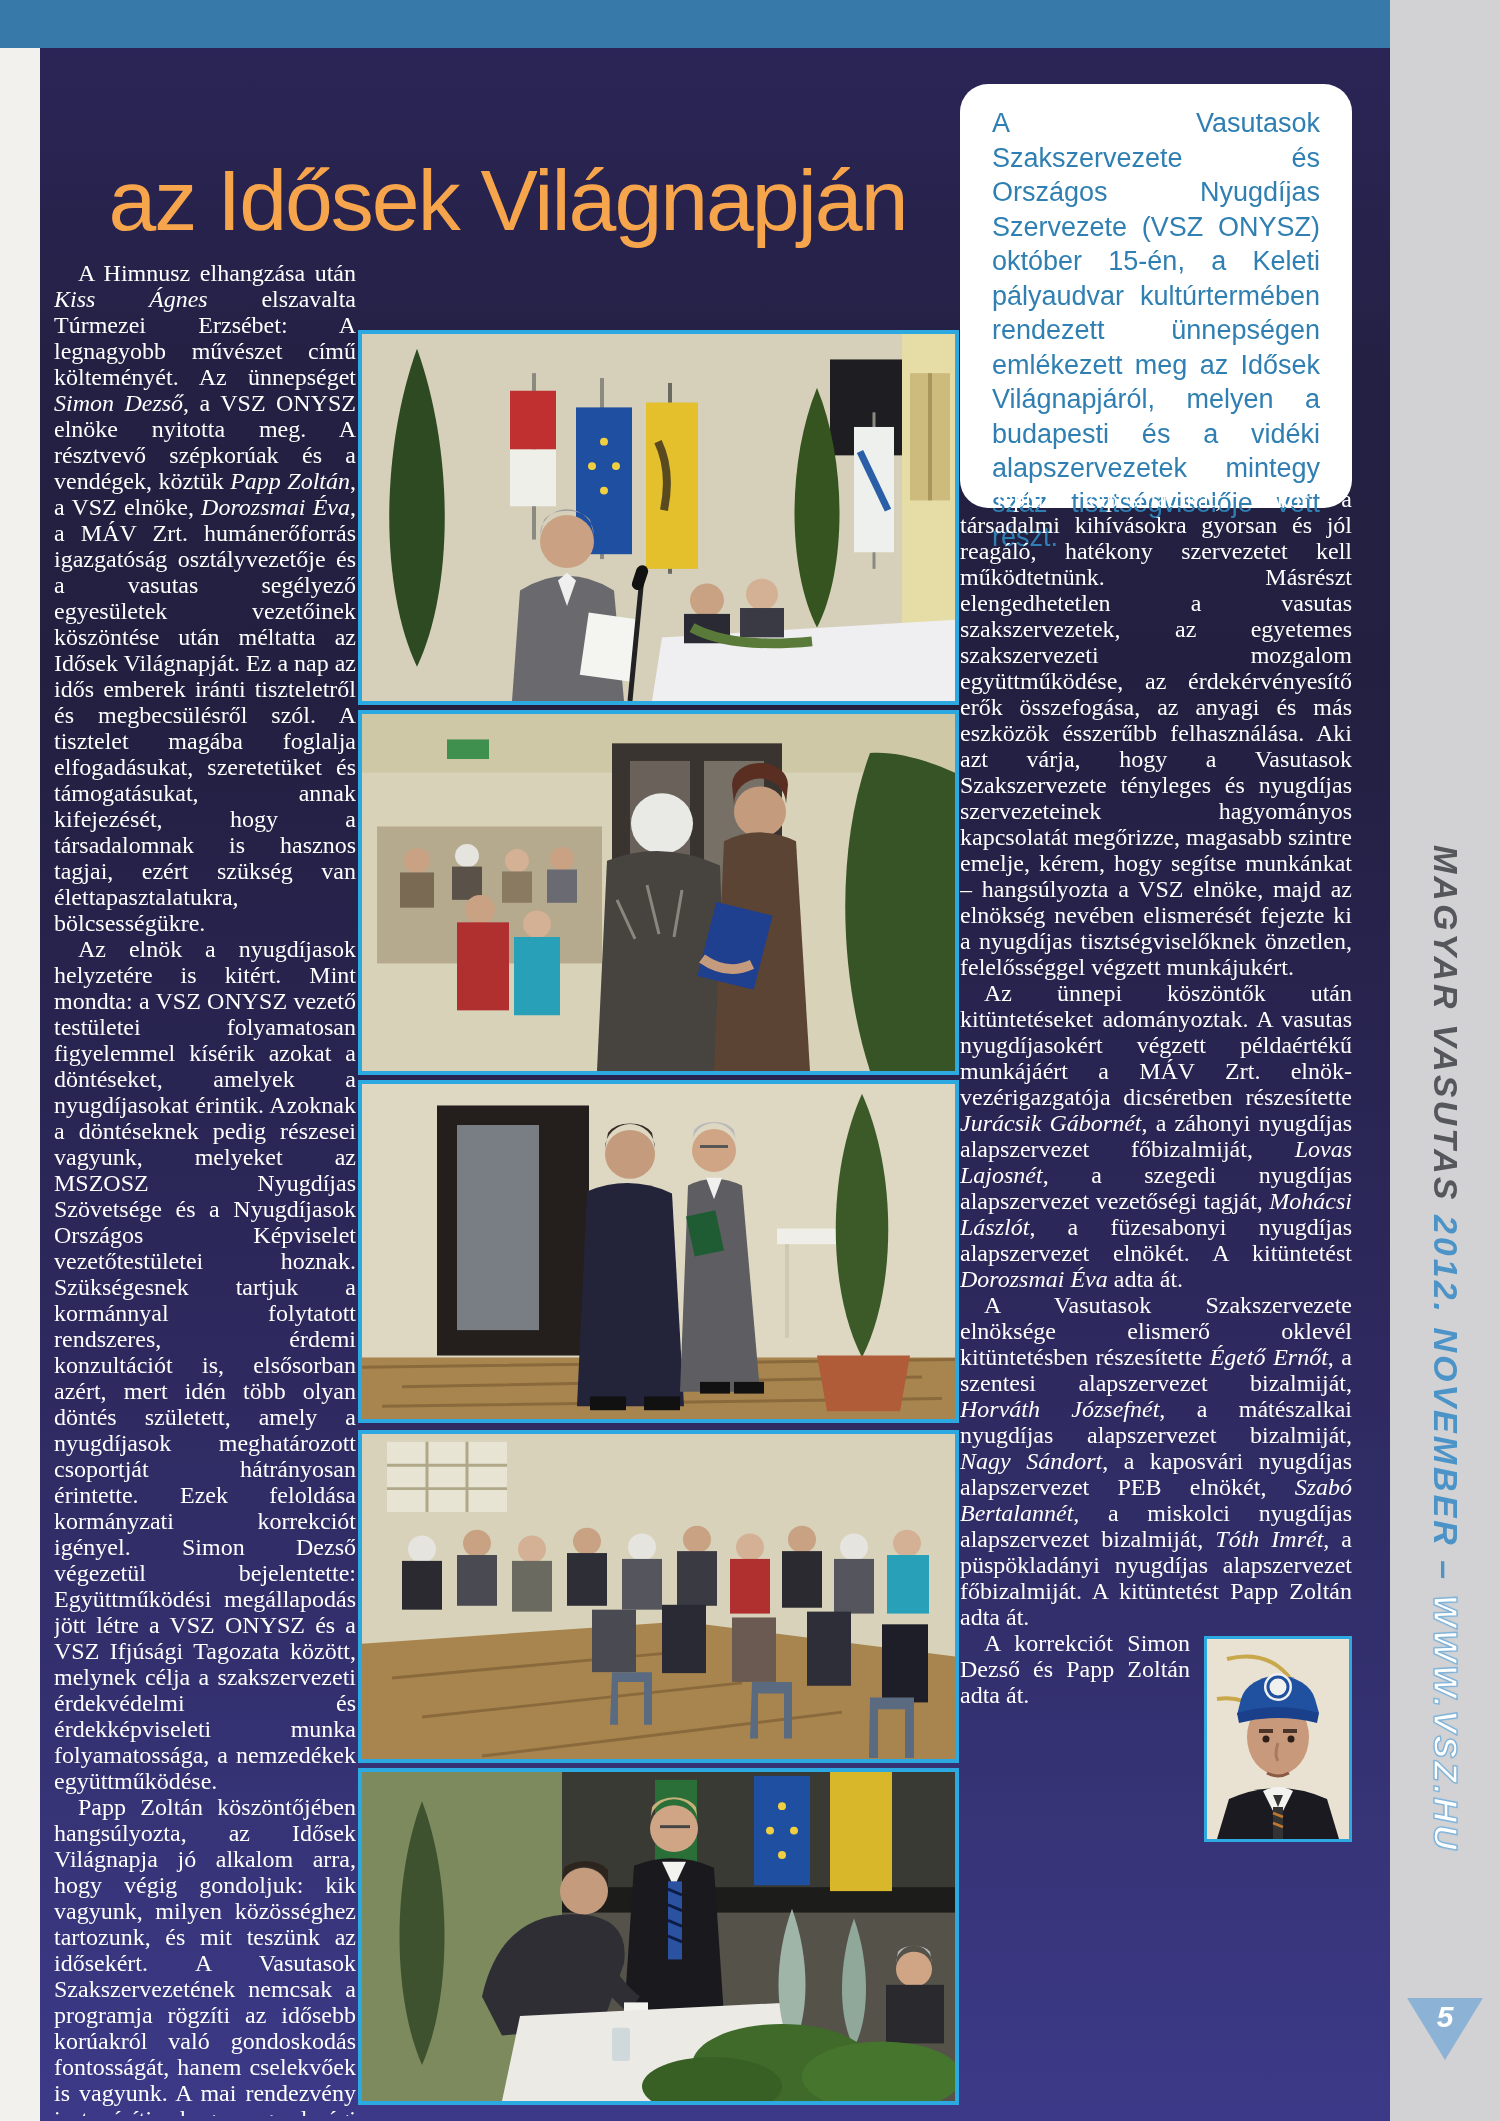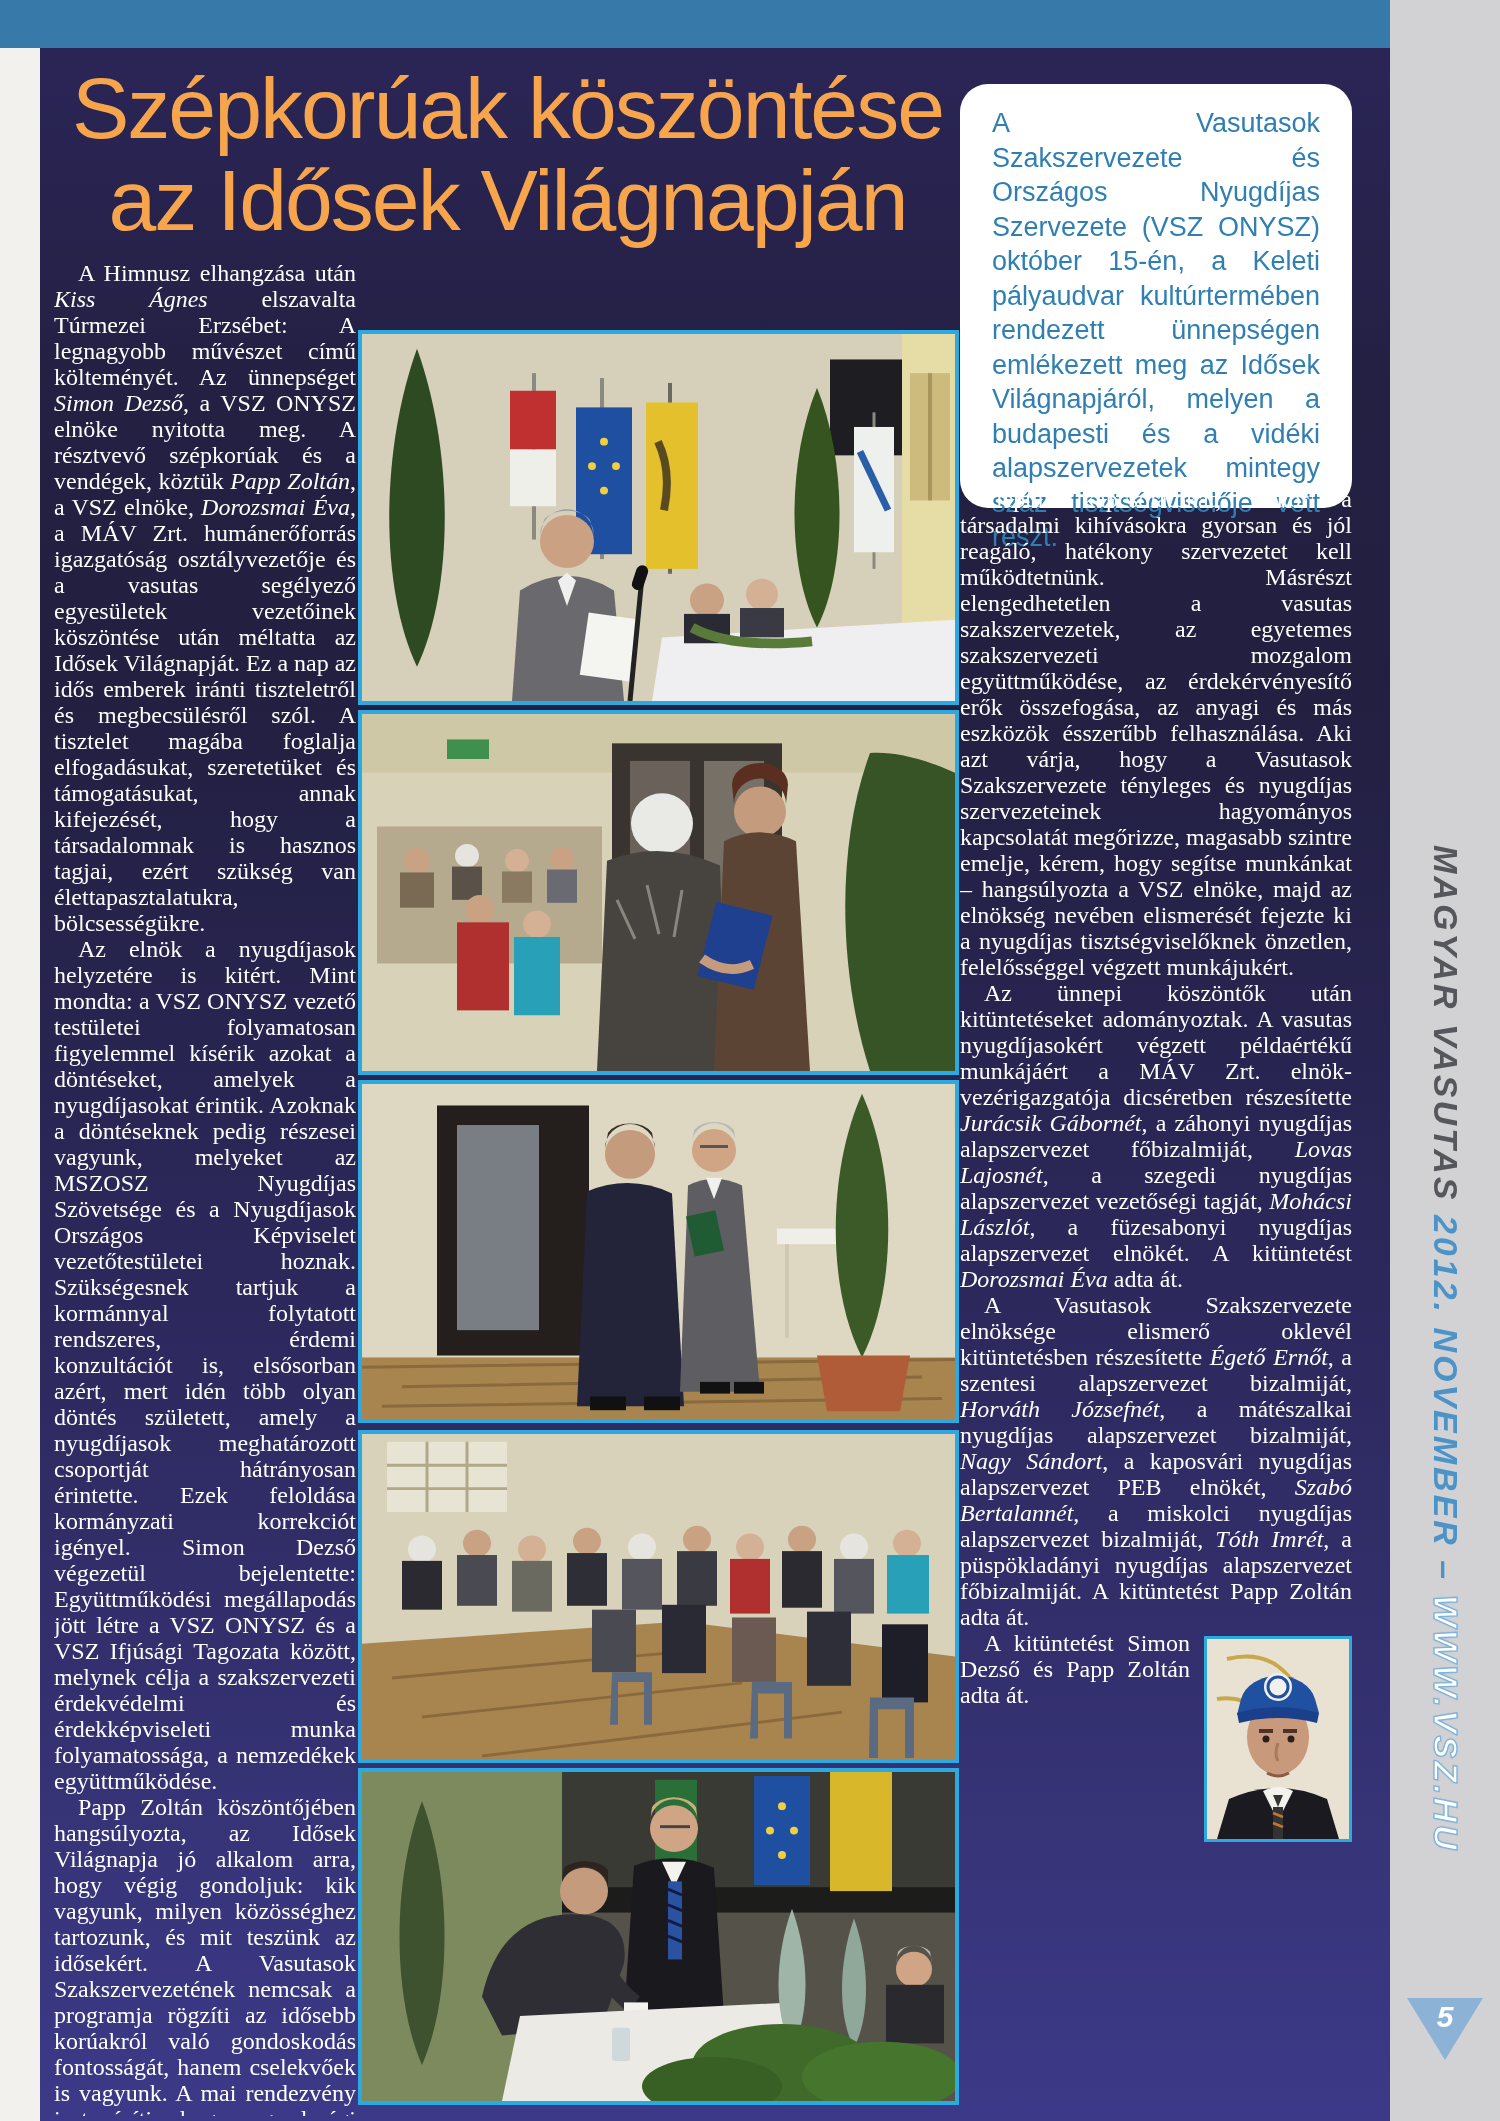--- a/index.html
+++ b/index.html
@@ -49,21 +49,21 @@
   .f5{top:1438px;height:337px;}
 </style>
 </head>
 <body>
 
 <div class="page">
   <div class="topbar"></div>
   <div class="left-strip"></div>
 
   <div class="content">
-    <h1 class="headline"><span>Szépkorúak köszöntése</span><br><span>az Idősek Világnapján</span></h1>
+    <h1 class="headline"><br><span>az Idősek Világnapján</span></h1>
 
     <aside class="callout">
       <p>A Vasutasok Szakszervezete és Országos Nyugdíjas Szervezete (VSZ ONYSZ) október 15-én, a Keleti pályaudvar kultúrtermében rendezett ünnepségen emlékezett meg az Idősek Világnapjáról, melyen a budapesti és a vidéki alapszervezetek mintegy száz tisztségviselője vett részt.</p>
     </aside>
 
     <div class="col left-col">
         <p><span>A Himnusz elhangzása után </span><em>Kiss Ágnes</em><span> elszavalta Túrmezei Erzsébet: A legnagyobb művészet című költeményét. Az ünnepséget </span><em>Simon Dezső</em><span>, a VSZ ONYSZ elnöke nyitotta meg. A résztvevő szépkorúak és a vendégek, köztük </span><em>Papp Zoltán</em><span>, a VSZ elnöke, </span><em>Dorozsmai Éva</em><span>, a MÁV Zrt. humánerőforrás igazgatóság osztályvezetője és a vasutas segélyező egyesületek vezetőinek köszöntése után méltatta az Idősek Világnapját. Ez a nap az idős emberek iránti tiszteletről és megbecsülésről szól. A tisztelet magába foglalja elfogadásukat, szeretetüket és támogatásukat, annak kifejezését, hogy a társadalomnak is hasznos tagjai, ezért szükség van élettapasztalatukra, bölcsességükre.</span></p>
         <p><span>Az elnök a nyugdíjasok helyzetére is kitért. Mint mondta: a VSZ ONYSZ vezető testületei folyamatosan figyelemmel kísérik azokat a döntéseket, amelyek a nyugdíjasokat érintik. Azoknak a döntéseknek pedig részesei vagyunk, melyeket az MSZOSZ Nyugdíjas Szövetsége és a Nyugdíjasok Országos Képviselet vezetőtestületei hoznak. Szükségesnek tartjuk a kormánnyal folytatott rendszeres, érdemi konzultációt is, elsősorban azért, mert idén több olyan döntés született, amely a nyugdíjasok meghatározott csoportját hátrányosan érintette. Ezek feloldása kormányzati korrekciót igényel. Simon Dezső végezetül bejelentette: Együttműködési megállapodás jött létre a VSZ ONYSZ és a VSZ Ifjúsági Tagozata között, melynek célja a szakszervezeti érdekvédelmi és érdekképviseleti munka folyamatossága, a nemzedékek együttműködése.</span></p>
         <p><span>Papp Zoltán köszöntőjében hangsúlyozta, az Idősek Világnapja jó alkalom arra, hogy végig gondoljuk: kik vagyunk, milyen közösséghez tartozunk, és mit teszünk az idősekért. A Vasutasok Szakszervezetének nemcsak a programja rögzíti az idősebb korúakról való gondoskodás fontosságát, hanem cselekvőek is vagyunk. A mai rendezvény is tanúsítja, hogy a gazdasági és a mozgalmi élet kihívásai, terhei ellenére nagy figyelmet fordítunk a generációk közötti szolidaritás erősítésére. Az idősek iránti tisztelet és megbecsülés szervezetünkben alapvető érdekként van jelen. A törvényi változások miatt kikényszerített november 24-i kongresszus is további feladatokat határozhat meg az új kihívások megoldására. Ha 116 éves szervezetünkben fenn akarjuk tartani a bevált rendszereket,</span></p>
       </div>
@@ -271,21 +271,21 @@
             <path d="M71,104 q-4,12 0,18" stroke="#a87a5e" stroke-width="3" fill="none"></path>
             <path d="M60,134 q11,6 22,0" stroke="#8a5a44" stroke-width="3" fill="none"></path>
             <path d="M10,200 L22,160 Q71,138 120,160 L132,200Z" fill="#1a1a20"></path>
             <path d="M56,152 l15,30 15,-30 q-15,-8 -30,0Z" fill="#f2f2ee"></path>
             <path d="M66,156 l5,12 5,-12Z" fill="#333"></path>
             <rect x="66" y="168" width="10" height="32" fill="#333"></rect>
             <path d="M66,174 l10,4 M66,184 l10,4" stroke="#c07830" stroke-width="2.5"></path>
           </svg>
         </figure>
         <div>
-            <p><span>A kitüntetést Simon Dezső és Papp Zoltán adta át.</span></p>
+            <p><span>A korrekciót Simon Dezső és Papp Zoltán adta át.</span></p>
           </div>
       </div>
     </div>
   </div>
 
   <div class="sidebar">
     <div class="sidebar-text">
       <span class="st-main">MAGYAR VASUTAS</span><span class="st-issue"> 2012. NOVEMBER – </span><span class="st-url">WWW.VSZ.HU</span>
     </div>
     <div class="page-marker">

